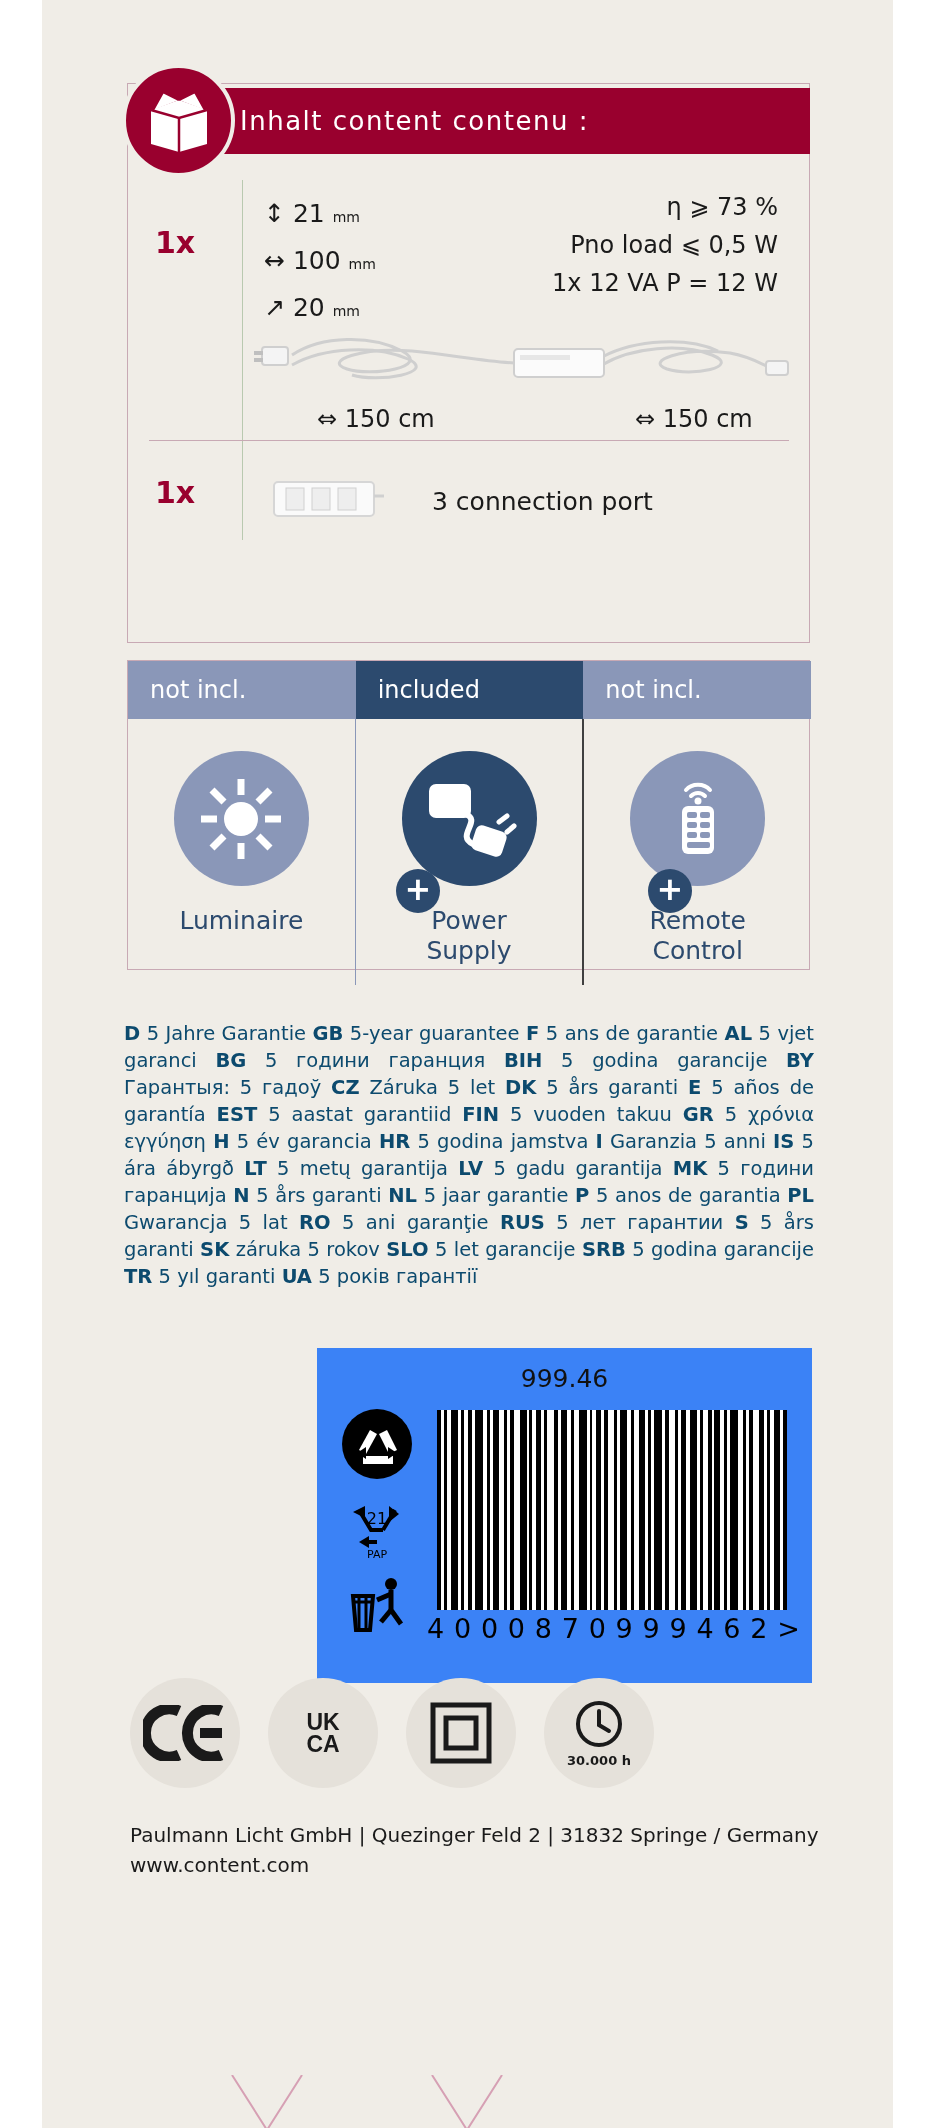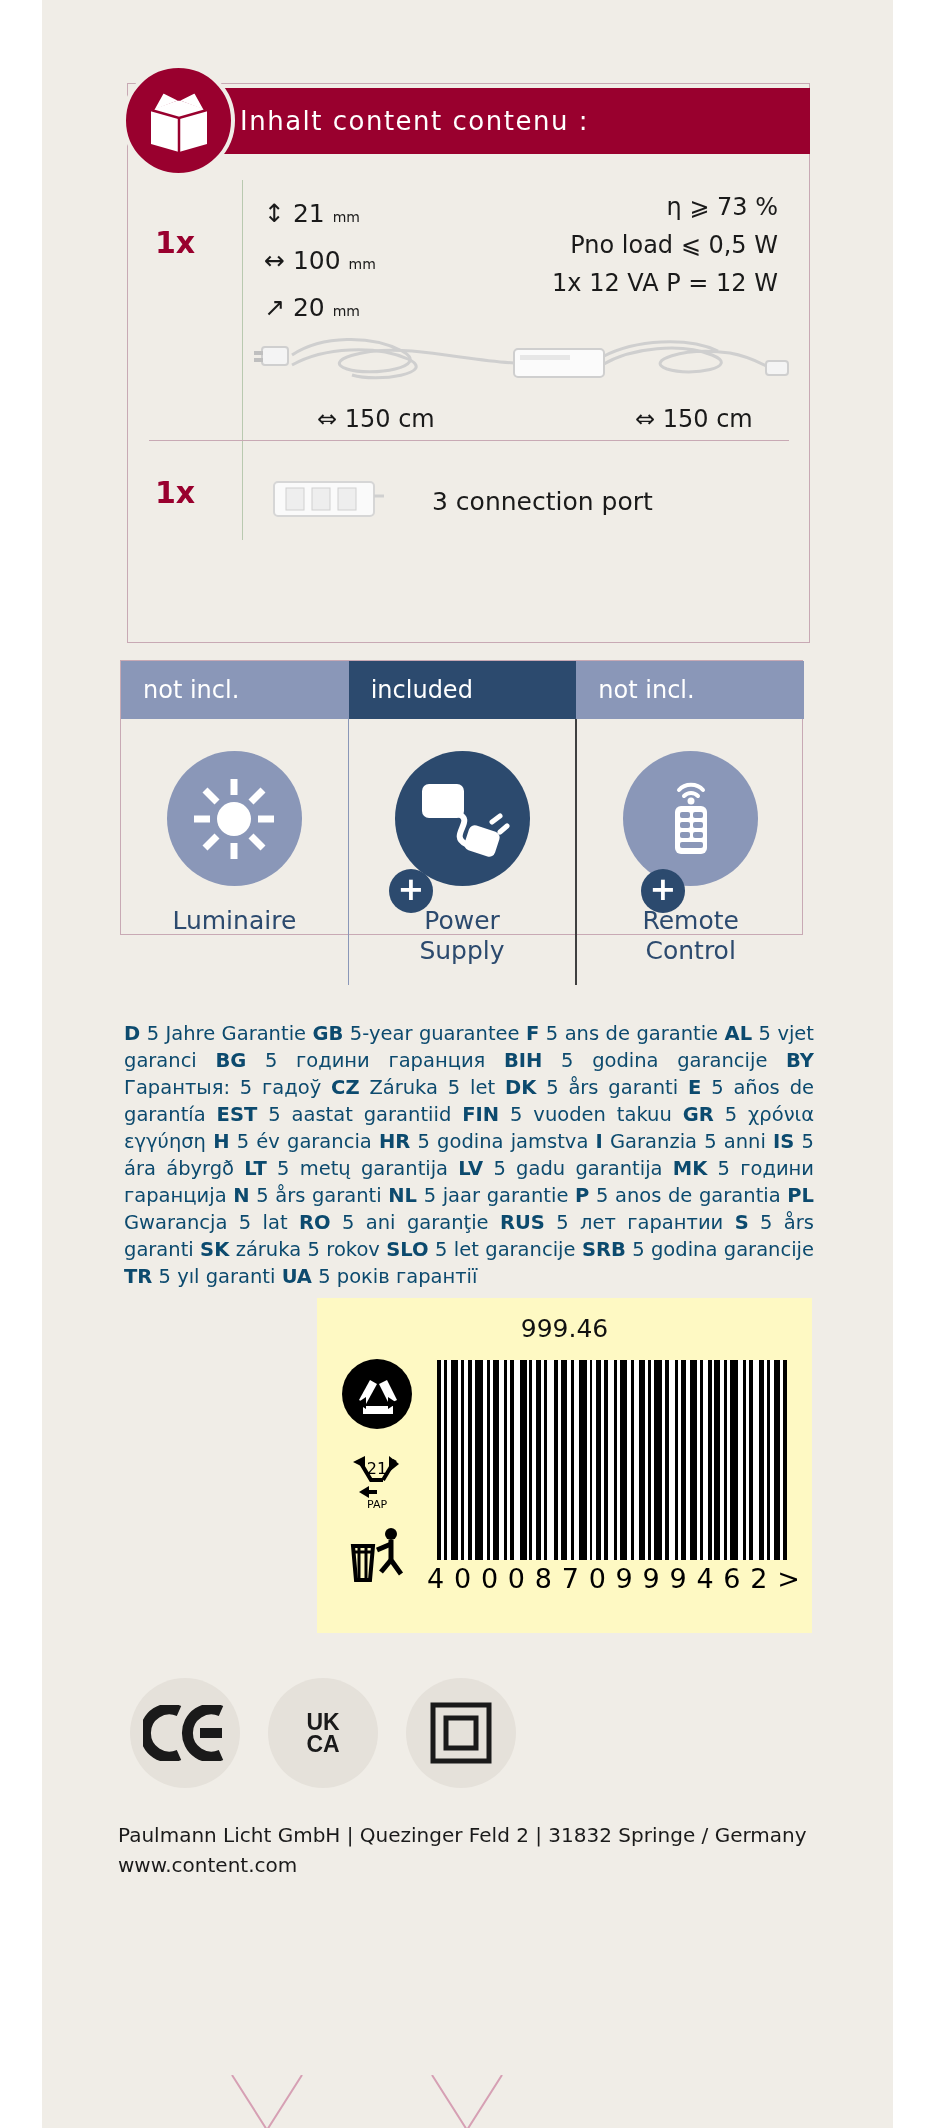--- a/index.html
+++ b/index.html
@@ -148,24 +148,24 @@
     position: absolute;
     left: 228px;
     top: 470px;
     width: 115px;
     height: 60px;
   }
 
   
   .combo-box {
     position: absolute;
-    left: 78px;
+    left: 85px;
     top: 660px;
     width: 683px;
-    height: 275px;
+    height: 310px;
     border: 1px solid #c8a9b4;
     background: #f0ede7;
   }
   .combo-head {
     position: absolute;
     top: 0; left: 0;
     width: 683px;
     height: 58px;
     display: flex;
   }
@@ -242,24 +242,24 @@
     color: #0c4a6e;
     text-align: justify;
     font-family: "DejaVu Sans", sans-serif;
   }
   .warranty b { font-weight: bold; }
 
   
   .barcode-panel {
     position: absolute;
     left: 275px;
-    top: 1298px;
+    top: 1348px;
     width: 495px;
     height: 335px;
-    background: #fef9c3;
+    background: #3b82f6;
   }
   .barcode-number {
     position: absolute;
     top: 16px;
     width: 495px;
     text-align: center;
     font-size: 25px;
     color: #111;
   }
   .recycle-icons {
@@ -305,21 +305,21 @@
     background: #e5e1da;
     display: flex;
     align-items: center;
     justify-content: center;
     position: relative;
   }
 
   
   .footer {
     position: absolute;
-    left: 76px;
+    left: 88px;
     top: 1820px;
     font-size: 20px;
     color: #1a1a1a;
     line-height: 30px;
   }
 </style>
 </head>
 <body>
 
 <div class="page">
@@ -623,20 +623,29 @@
         <span>UK</span><br>
         <span>CA</span>
       </div>
     </div>
     <div class="cert">
       <svg width="62" height="62" viewBox="0 0 62 62" aria-hidden="true">
         <rect x="3" y="3" width="56" height="56" fill="none" stroke="#1a1a1a" stroke-width="5"></rect>
         <rect x="16" y="16" width="30" height="30" fill="none" stroke="#1a1a1a" stroke-width="5"></rect>
       </svg>
     </div>
+    <div class="cert">
+      <div style="text-align:center;">
+        <svg width="50" height="50" viewBox="0 0 50 50" aria-hidden="true" style="display:block;margin:0 auto;">
+          <circle cx="25" cy="25" r="21" fill="none" stroke="#1a1a1a" stroke-width="4"></circle>
+          <path d="M25 12 v14 l10 6" fill="none" stroke="#1a1a1a" stroke-width="4" stroke-linecap="round"></path>
+        </svg>
+        <div style="font-size:13px;font-weight:bold;margin-top:4px;color:#1a1a1a;font-family:'DejaVu Sans',sans-serif;">30.000 h</div>
+      </div>
+    </div>
   </div>
 
   <div class="footer">
     <div>Paulmann Licht GmbH | Quezinger Feld 2 | 31832 Springe / Germany</div>
     <div>www.content.com</div>
   </div>
 
   <svg style="position:absolute;left:180px;top:2075px;" width="90" height="55" aria-hidden="true">
     <path d="M45 55 L10 0 M45 55 L80 0" stroke="#d6a0b4" stroke-width="2" fill="none"></path>
   </svg>

